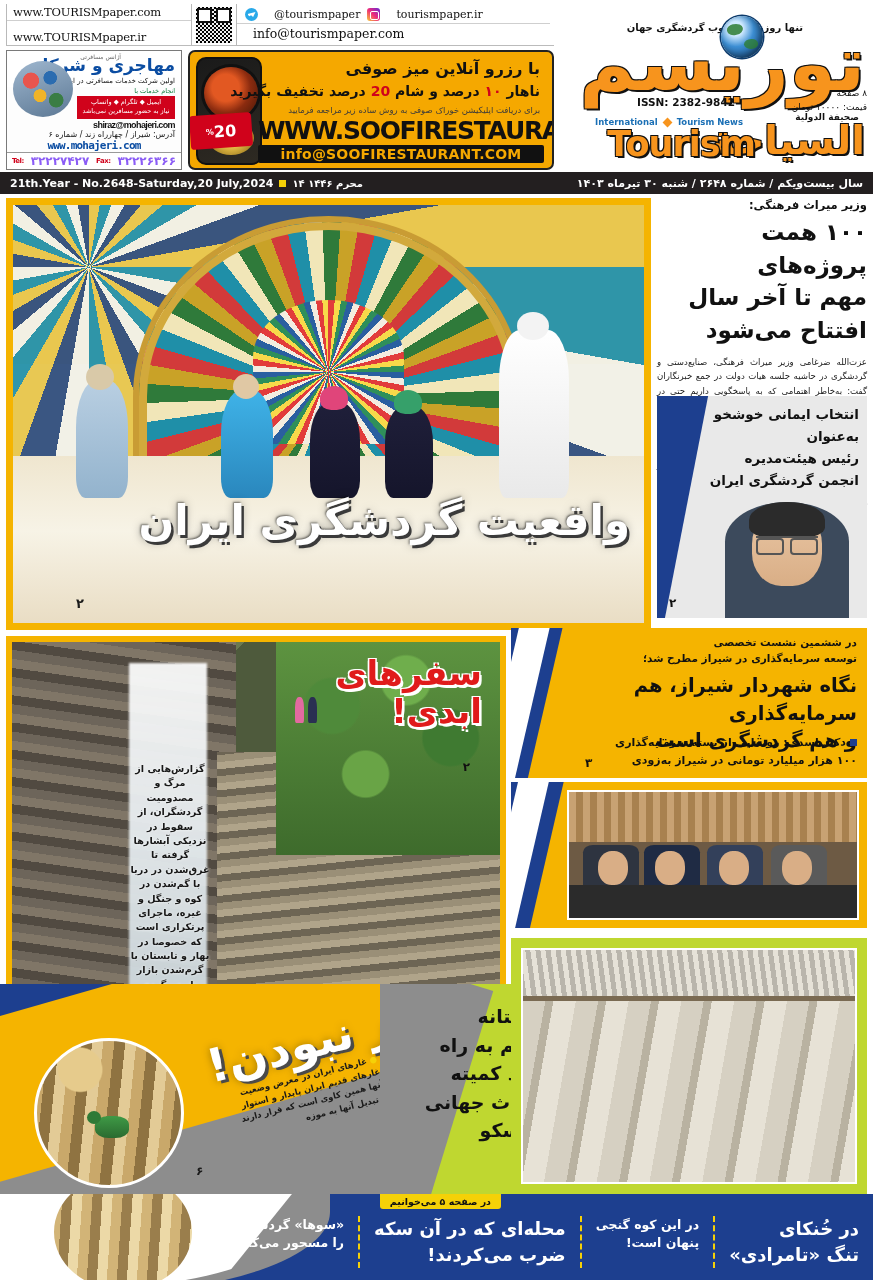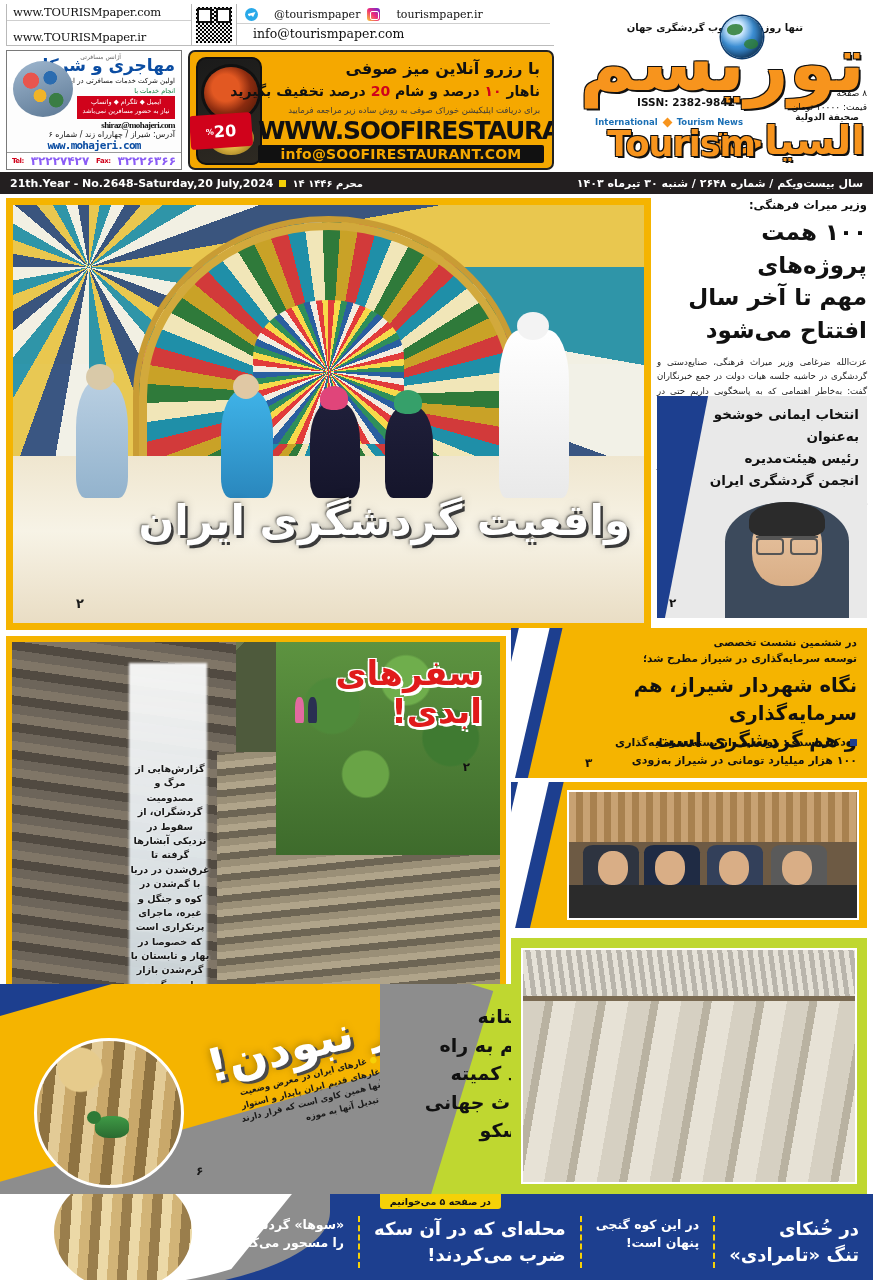--- a/index.html
+++ b/index.html
@@ -83,21 +83,21 @@
       radial-gradient(circle at 45% 62%, #f0b429 0 13%, transparent 14%),
       radial-gradient(circle at 72% 70%, #3a7d44 0 12%, transparent 13%),
       linear-gradient(160deg,#9fb7cf,#5c7894);
   }
   .am-redbar {
     margin: 1px 6px 0 70px; background: #d0021b; color: #fff; font-size: 6.5px;
     text-align: center; line-height: 1.5; padding: 2px 3px;
   }
   .am-green { text-align: right; padding: 0 6px; font-size: 6.5px; color: #0a7a3a; }
   .am-mail { text-align: right; padding: 1px 6px 0; font-size: 9px; font-weight: bold; color: #111;
-    font-family:Liberation Serif, serif; letter-spacing:-0.6px;}
+    font-family:Liberation Sans, sans-serif; letter-spacing:-0.6px;}
   .am-addr { text-align: right; padding: 0 6px; font-size: 8px; color: #111; }
   .am-web { text-align: center; font-size: 11px; font-weight: bold; color: #0b4da2;
     font-family:"DejaVu Sans Mono","Liberation Mono",monospace; letter-spacing:-0.8px;}
   .am-phones {
     margin-top: auto; background: #fff; border-top: 1px solid #999;
     display: flex; justify-content: space-between; align-items: center;
     padding: 1px 5px; direction: ltr;
   }
   .am-phones span { font-size: 12px; font-weight: bold; color: #8b5cf6; letter-spacing:-0.5px; }
   .am-phones .lbl { font-size: 7px; color: #d0021b; }

